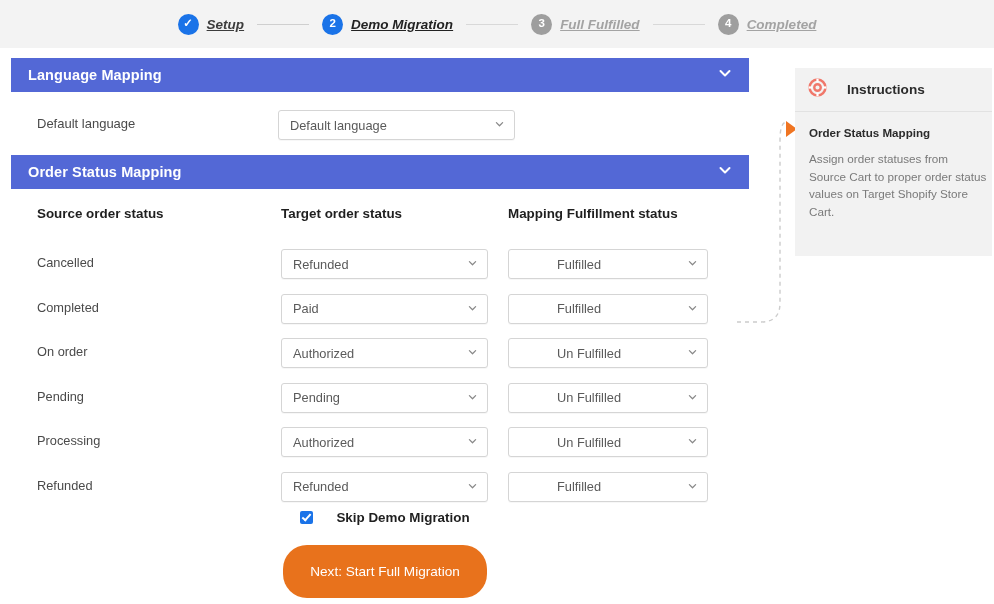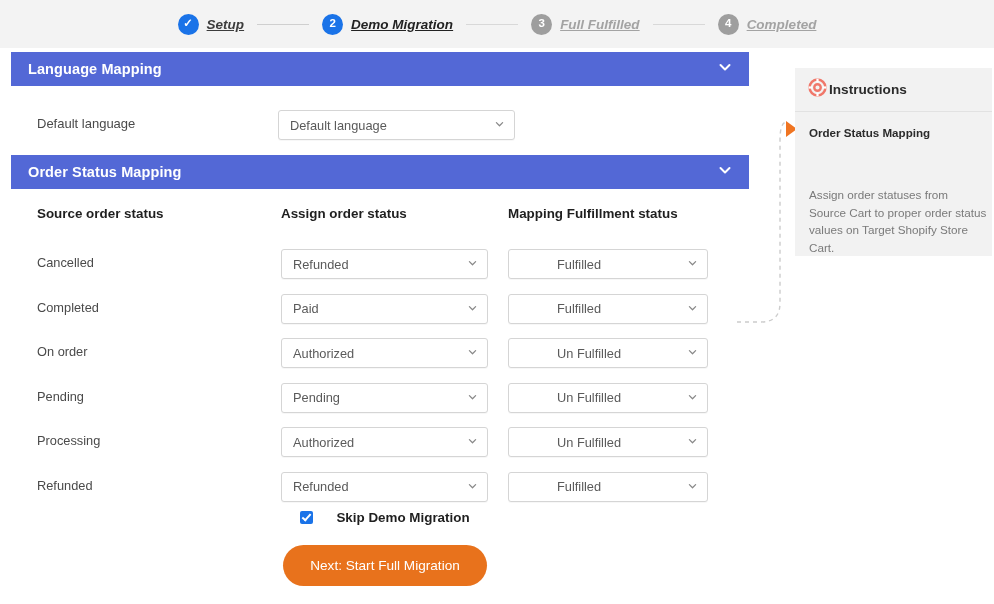--- a/index.html
+++ b/index.html
@@ -57,21 +57,21 @@
     padding: 0 16px 0 17px;
     color: #ffffff;
   }
   .panel-header .title {
     font-size: 14.5px; font-weight: 600; letter-spacing: .1px;
   }
   .panel-header .chev {
     margin-left: auto; display: block;
   }
 
-  #hdr-language { top: 4px; }
+  #hdr-language { top: 10px; }
   #hdr-order    { top: 107px; }
 
   .lang-row {
     position: absolute; left: 0; top: 58px;
     width: 770px; height: 40px;
   }
   .lang-label {
     position: absolute; left: 37px; top: 10px;
     font-size: 13px; color: #4a4a4a;
   }
@@ -140,51 +140,51 @@
 
   .btn-row {
     position: absolute; left: 0; top: 497px; width: 770px;
     display: flex; justify-content: center;
   }
   .btn-next {
     background: #e8721c;
     color: #ffffff;
     border: none;
     border-radius: 24px;
-    height: 41px;
+    height: 53px;
     padding: 0 27px;
     font-size: 13.6px;
     font-family: "Liberation Sans", sans-serif;
     cursor: pointer;
     white-space: nowrap;
   }
 
   
   .instr-panel {
     position: absolute; left: 795px; top: 68px;
     width: 197px; height: 188px;
     background: #f2f2f2;
   }
   .instr-head {
     position: absolute; left: 0; top: 0;
     width: 197px; height: 44px;
     display: flex; align-items: center;
-    padding-left: 13px; gap: 2px;
+    padding-left: 13px; gap: 20px;
     border-bottom: 1px solid #e2e2e2;
   }
   .instr-title {
     font-size: 13.6px; font-weight: 700; color: #2b2b2b;
   }
   .instr-sub {
     position: absolute; left: 14px; top: 58px;
     font-size: 11.6px; font-weight: 700; color: #2b2b2b;
   }
   .instr-body {
     position: absolute; left: 14px; top: 82px; width: 178px;
-    font-size: 11.7px; line-height: 17.5px; color: #7a7a7a; margin-top: 36px;
+    font-size: 11.7px; line-height: 17.5px; color: #7a7a7a;
   }
   .instr-arrow {
     position: absolute; left: 786px; top: 121px;
     width: 0; height: 0;
     border-top: 8px solid transparent;
     border-bottom: 8px solid transparent;
     border-left: 11px solid #f07522;
   }
   .connector { position: absolute; left: 735px; top: 100px; }
 </style>
@@ -242,21 +242,21 @@
     <span class="title">Order Status Mapping</span>
     <span class="chev">
       <svg width="16" height="16" viewBox="0 0 16 16" aria-hidden="true">
         <path d="M3.5 6 L8 10.5 L12.5 6" fill="none" stroke="#ffffff" stroke-width="2" stroke-linecap="round" stroke-linejoin="round"></path>
       </svg>
     </span>
   </div>
 
   <div class="table-head">
     <div class="th c1">Source order status</div>
-    <div class="th c2">Assign order status</div>
+    <div class="th c2">Target order status</div>
     <div class="th c3">Mapping Fulfillment status</div>
   </div>
 
   <div class="rows" id="mapping-rows">
       <div class="row">
         <div class="src">Cancelled</div>
         <div class="select-box sel-a">
           <span>Refunded</span>
           <span class="caret"><svg width="11" height="11" viewBox="0 0 16 16">
               <path d="M3.5 6 L8 10.5 L12.5 6" fill="none" stroke="#888888" stroke-width="1.8" stroke-linecap="round" stroke-linejoin="round"></path>

